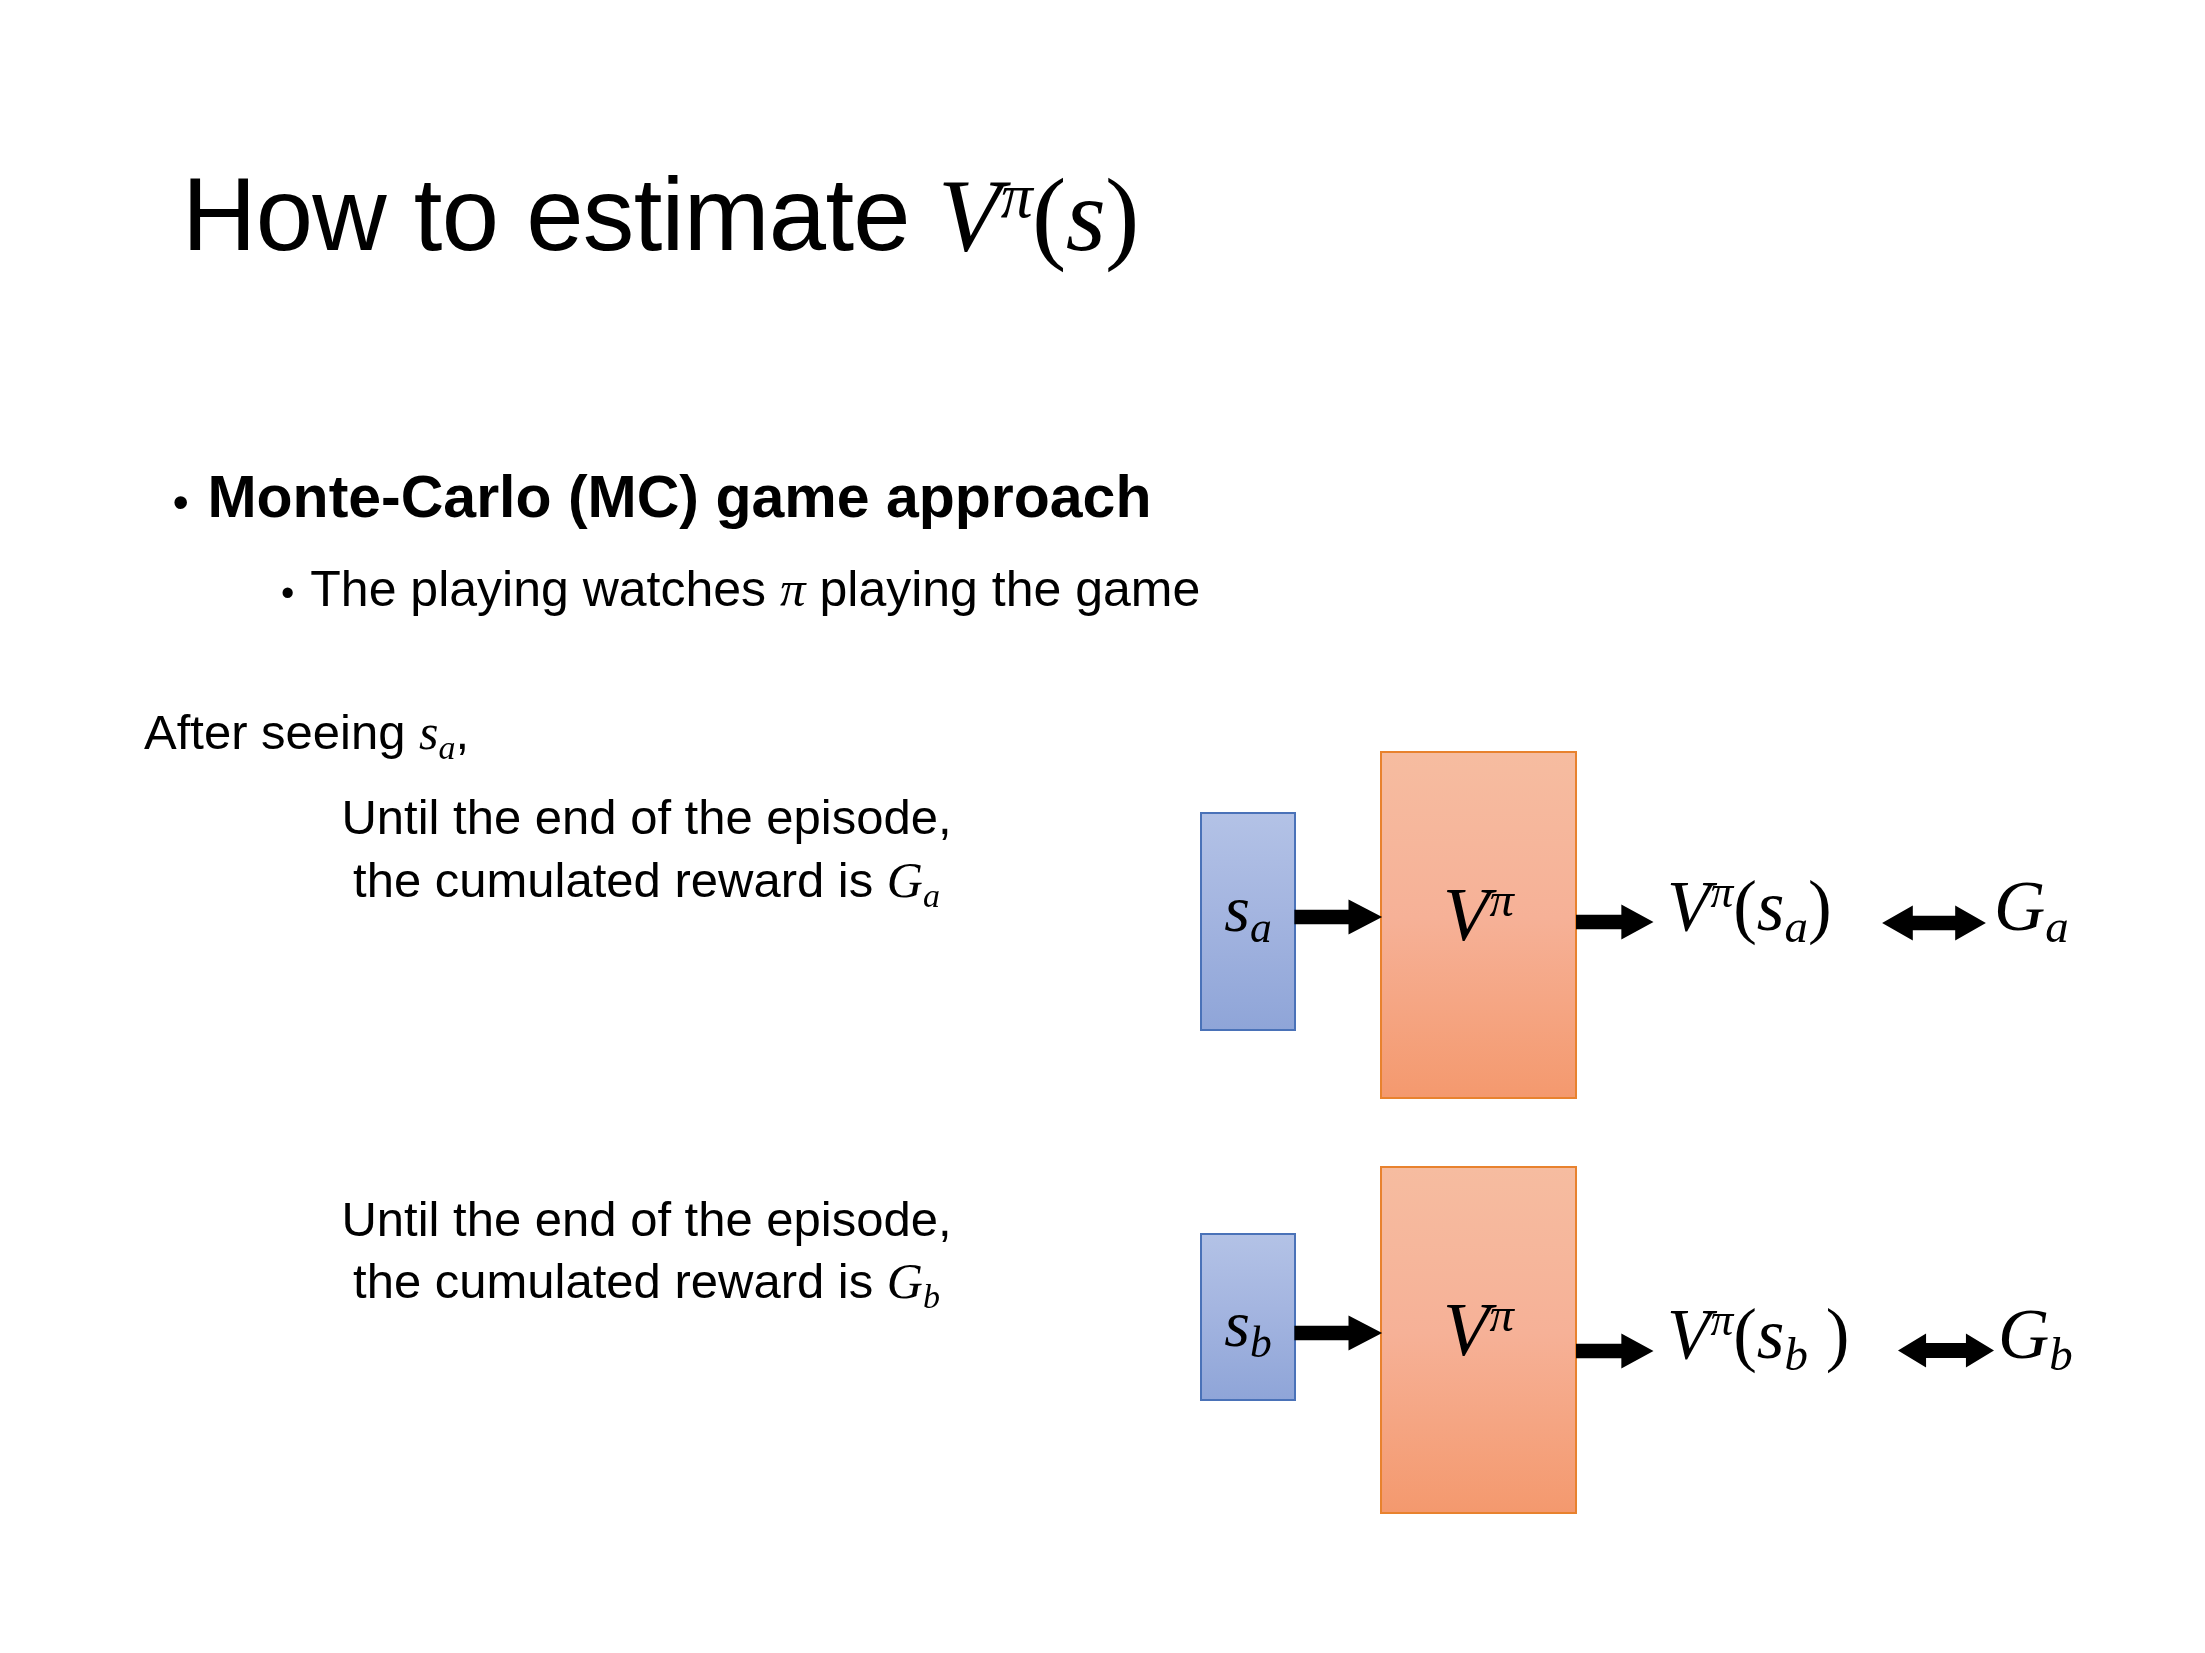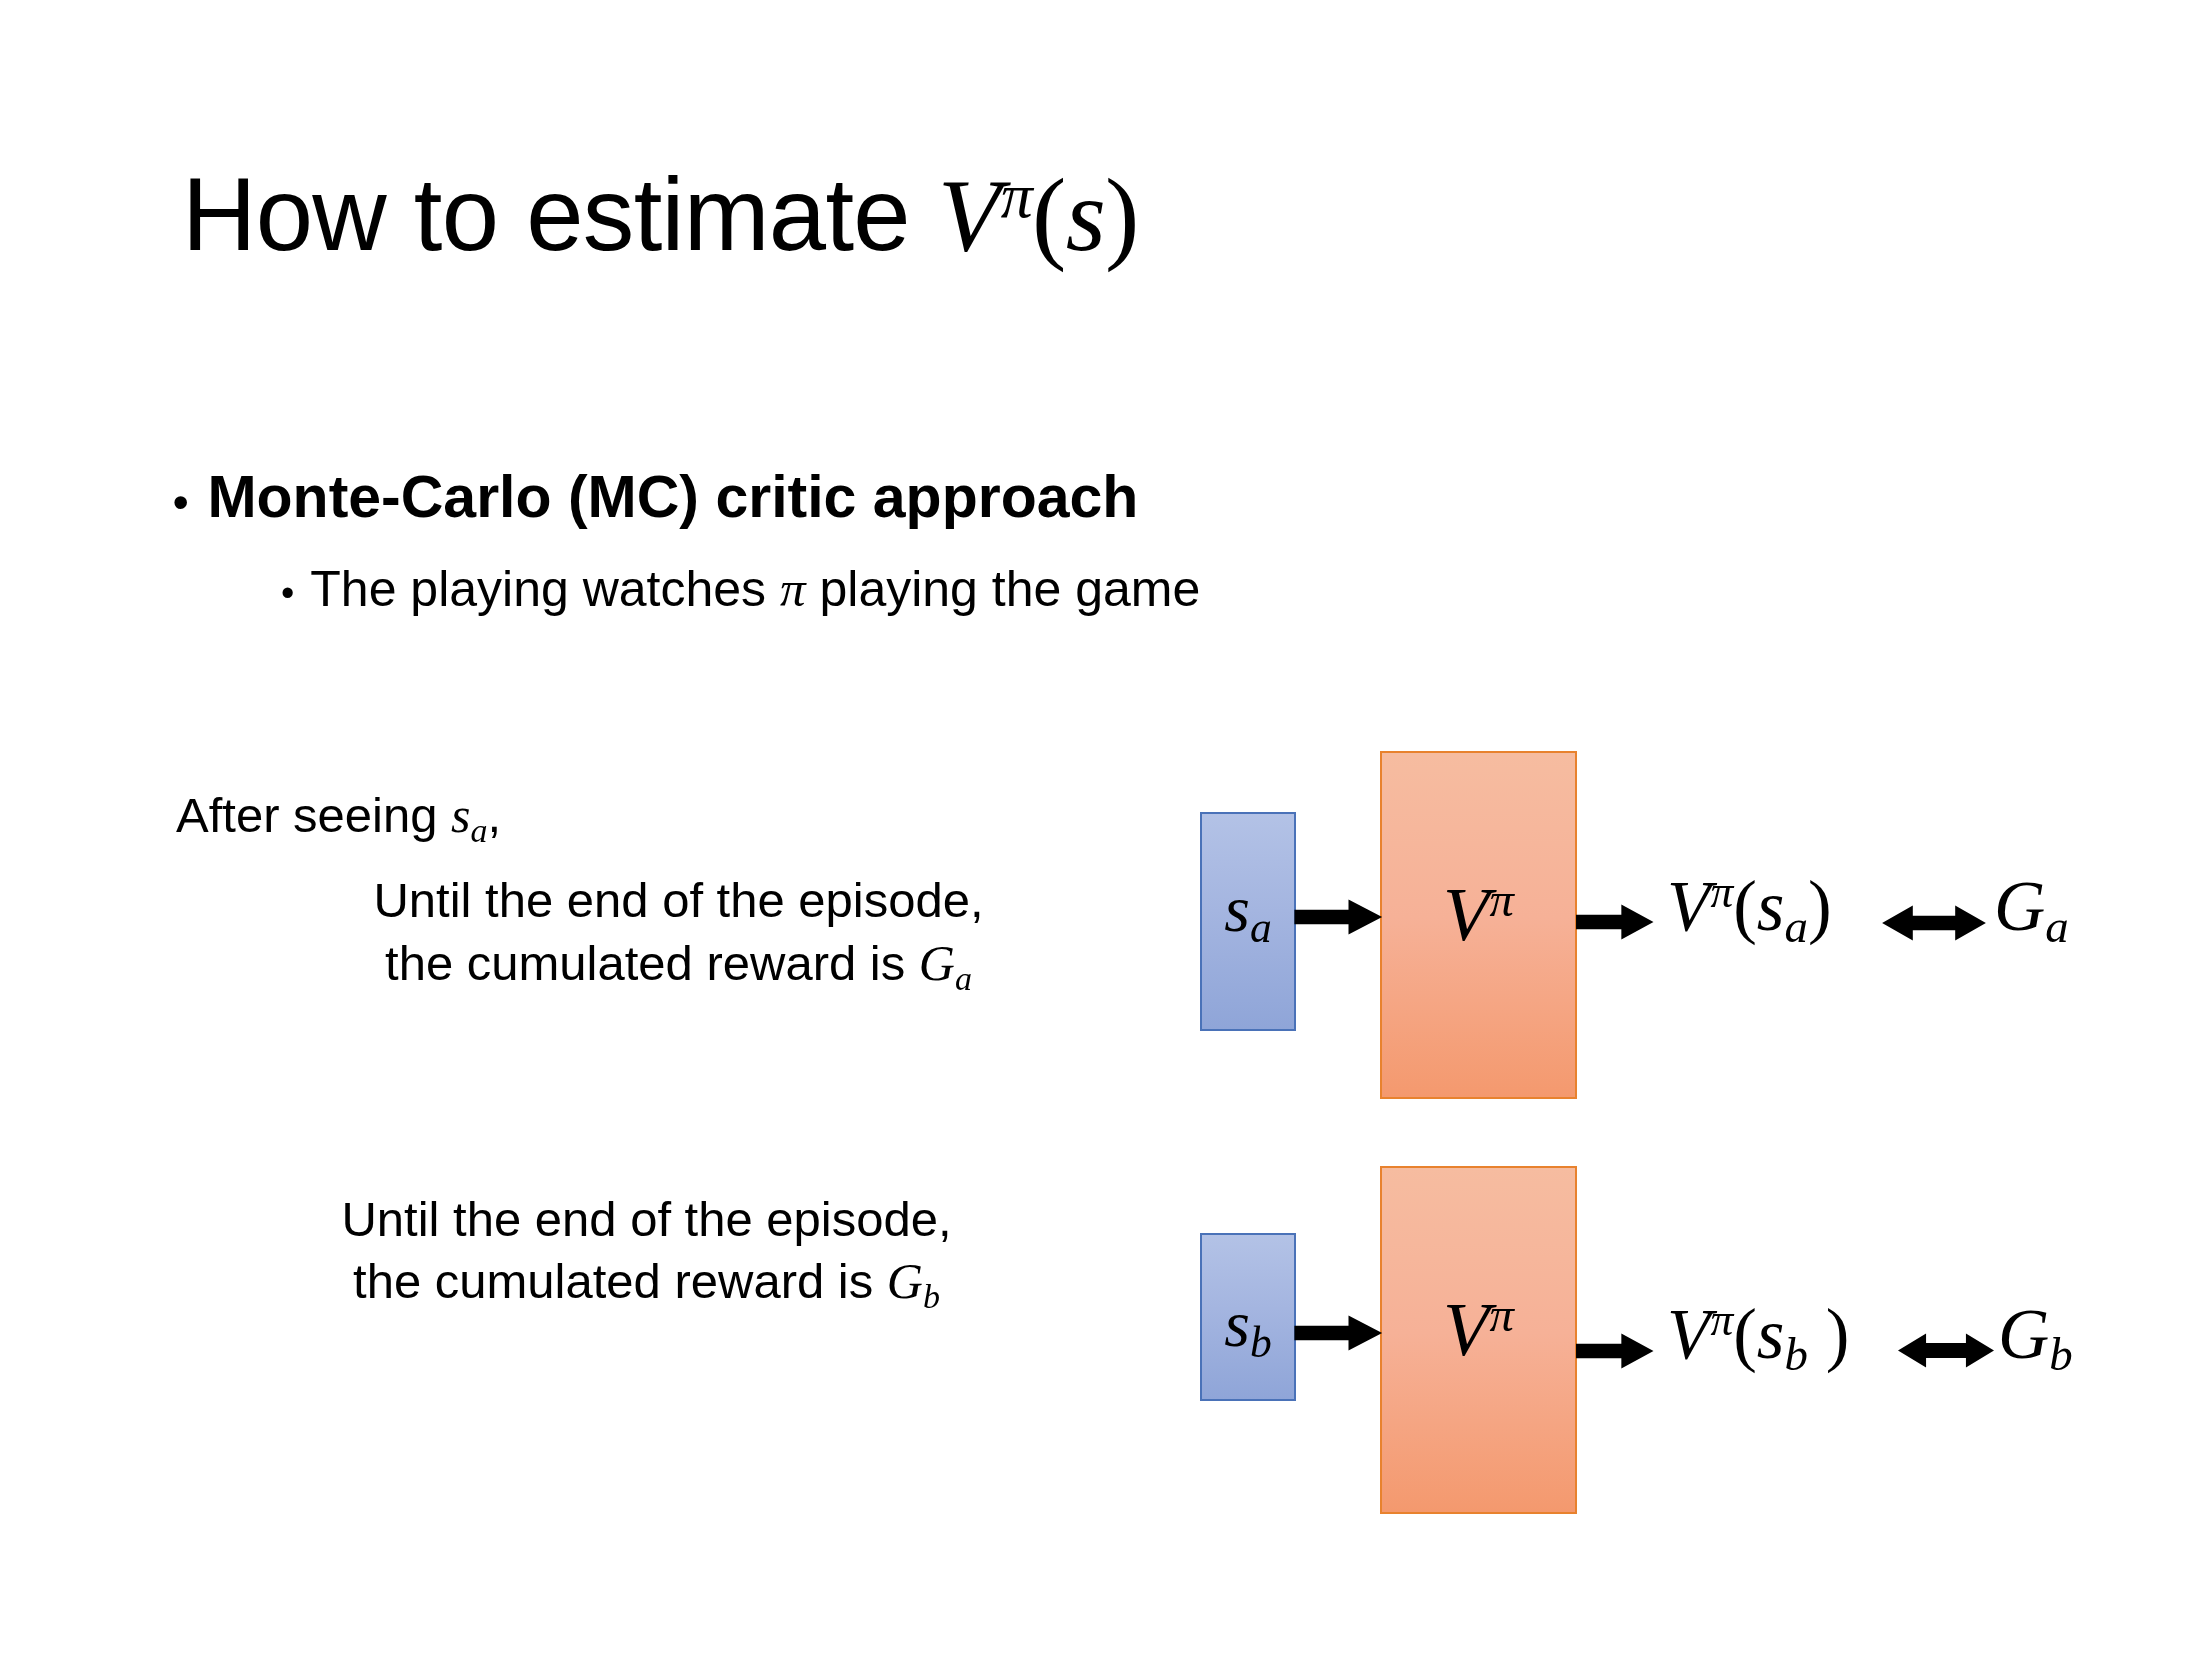--- a/index.html
+++ b/index.html
@@ -87,21 +87,21 @@
   }
   .caption-body {
     font-size: 49px;
     font-weight: 400;
     line-height: 1.28;
     margin-top: 20.6px;
     margin-left: 35px;
     white-space: normal;
     text-align: center;
   }
-  #caption-a { left: 144px; top: 788px; width: 970px; margin-left: 32px; }
+  #caption-a { left: 144px; top: 705px; width: 970px; }
   #caption-b { left: 144px; top: 1167px; width: 970px; }
 
   .mi {
     font-family: "Liberation Serif", serif;
     font-style: italic;
     font-size: 1.02em;
   }
   .mi .sub {
     font-size: 0.68em;
     vertical-align: -0.28em;
@@ -162,21 +162,21 @@
 <body>
 
 <div id="slide">
 
   <div id="slide-title">
     <span>How to estimate </span><span class="mathvar">V</span><span class="sup">π</span><span class="paren">(</span><span class="mathvar">s</span><span class="paren">)</span>
   </div>
 
   <div class="bullet-row" id="bullet-l1">
     <span class="bullet-dot">•</span>
-    <span>Monte-Carlo (MC) critic approach</span>
+    <span>Monte-Carlo (MC) game approach</span>
   </div>
 
   <div class="bullet-row" id="bullet-l2">
     <span class="bullet-dot">•</span>
     <span><span>The playing watches </span><span class="greek">π</span><span> playing the game</span></span>
   </div>
 
   <div class="caption-block" id="caption-a">
     <div class="caption-lead"><span>After seeing </span><span class="mi"><span>s</span><span class="sub">a</span></span><span>,</span></div>
     <div class="caption-body">

